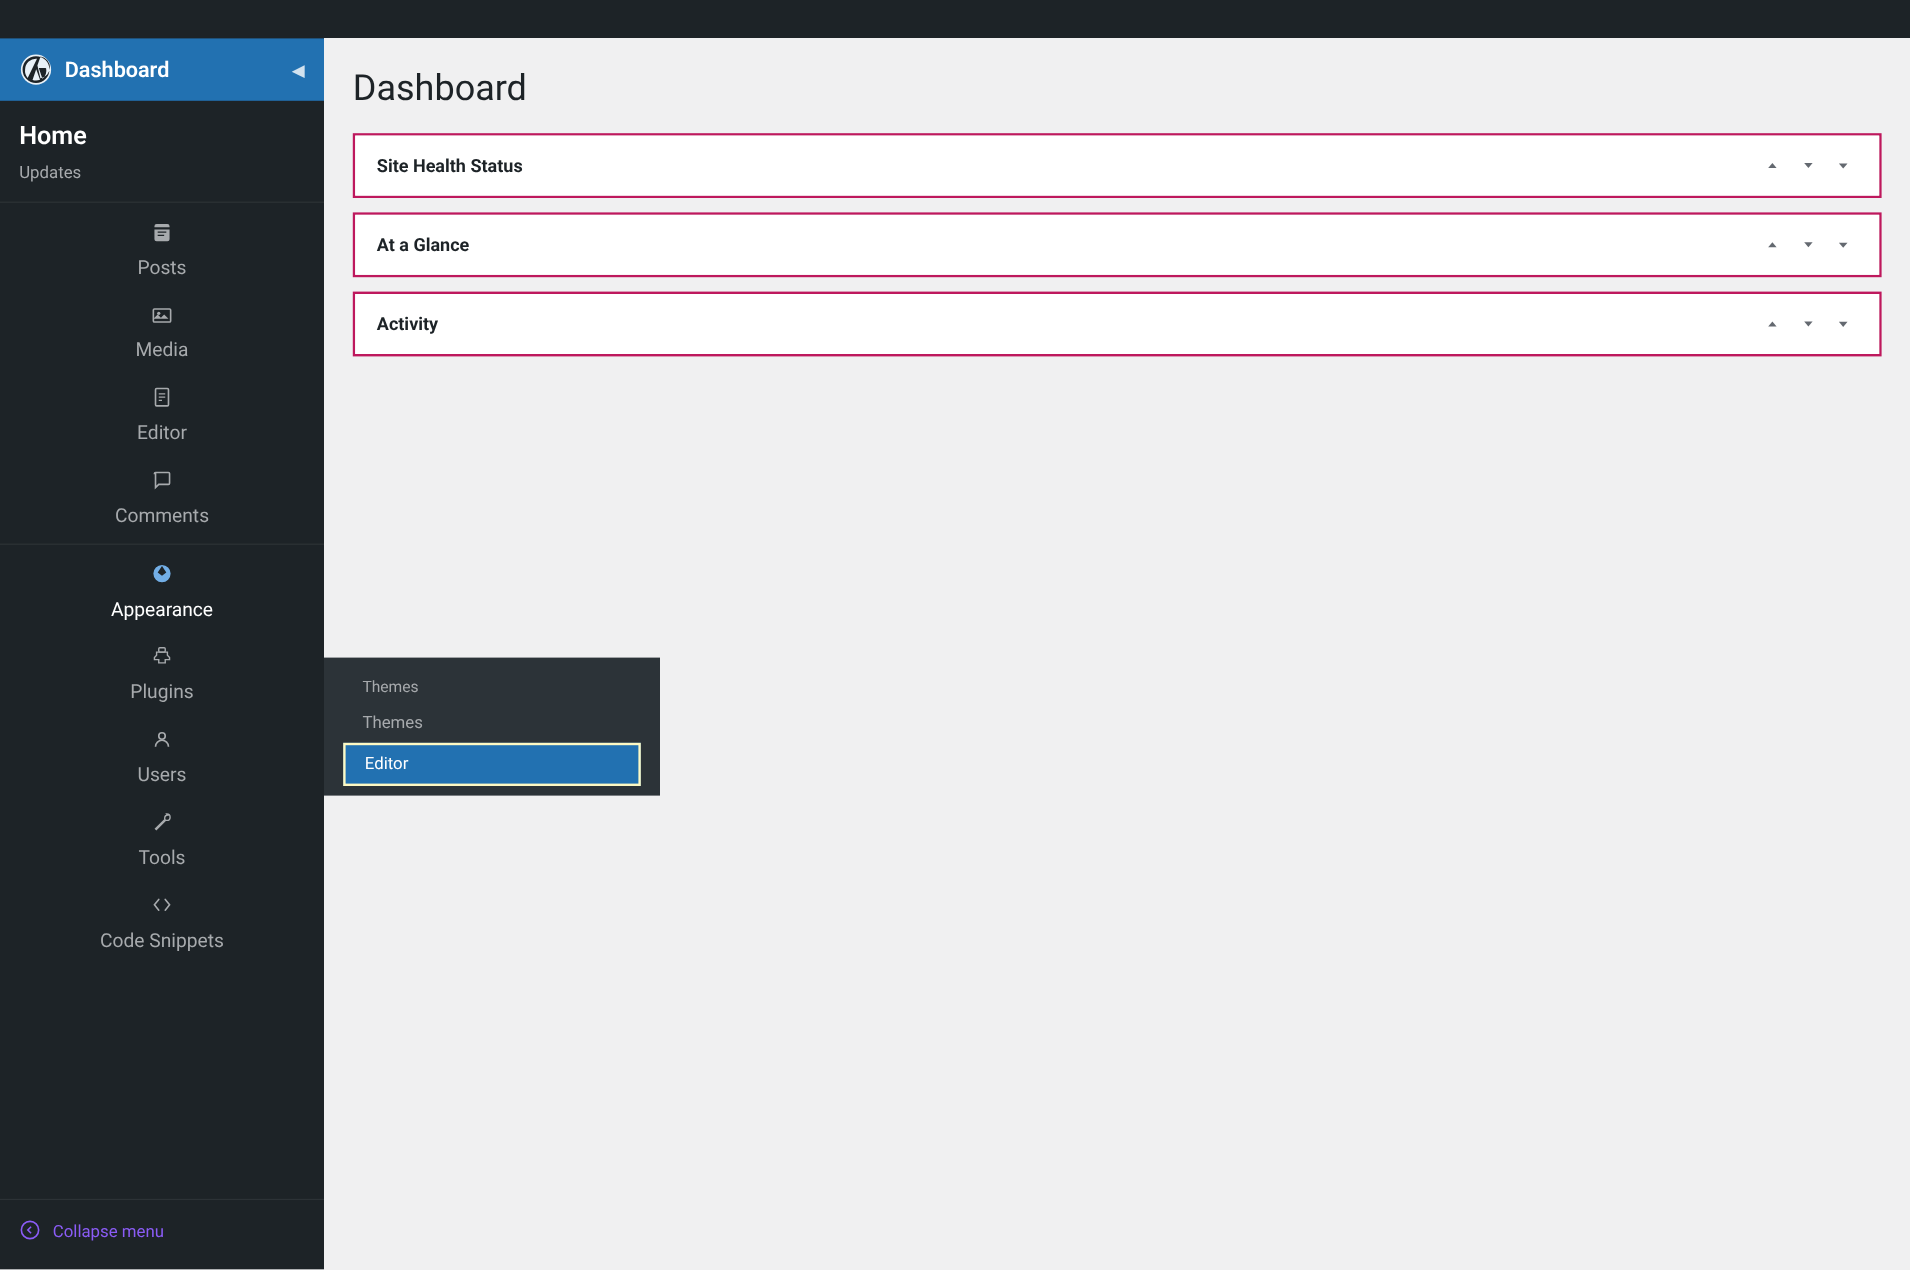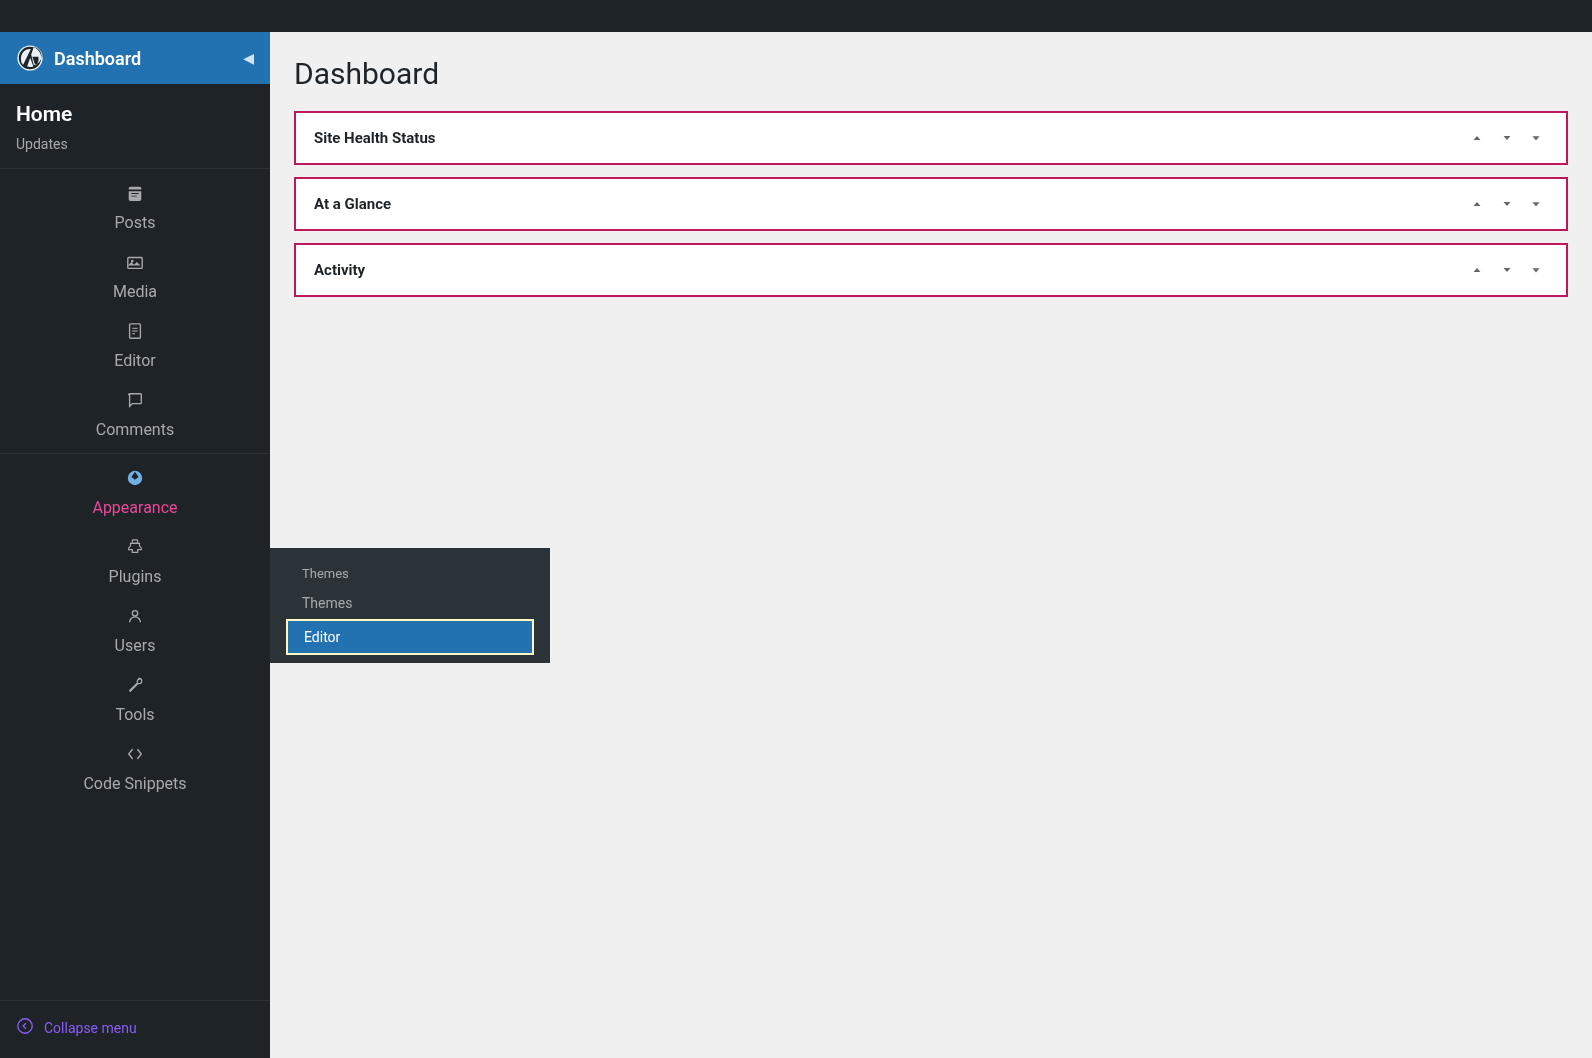--- a/index.html
+++ b/index.html
@@ -302,21 +302,21 @@
     </a>
 
     <div class="sidebar-divider"></div>
 
     <a class="nav-item appearance-item">
       <span class="icon">
         <svg class="icon-svg" viewBox="0 0 20 20" style="fill:#72aee6">
             <path d="M10 2a8 8 0 100 16A8 8 0 0010 2zM6 9l4-6 4 6-4 3-4-3z"></path>
           </svg>
       </span>
-      <span style="color:#ec4899">Appearance</span>
+      <span style="color:#ffffff">Appearance</span>
     </a>
 
     <a class="nav-item">
       <span class="icon">
         <svg class="icon-svg" viewBox="0 0 20 20">
             <rect x="7" y="2" width="6" height="4" rx="1" fill="none" stroke="currentColor" stroke-width="1.3"></rect>
             <path d="M5 6h10v3l2 2v2h-4v3H7v-3H3v-2l2-2V6z" fill="none" stroke="currentColor" stroke-width="1.3"></path>
           </svg>
       </span>
       <span>Plugins</span>

